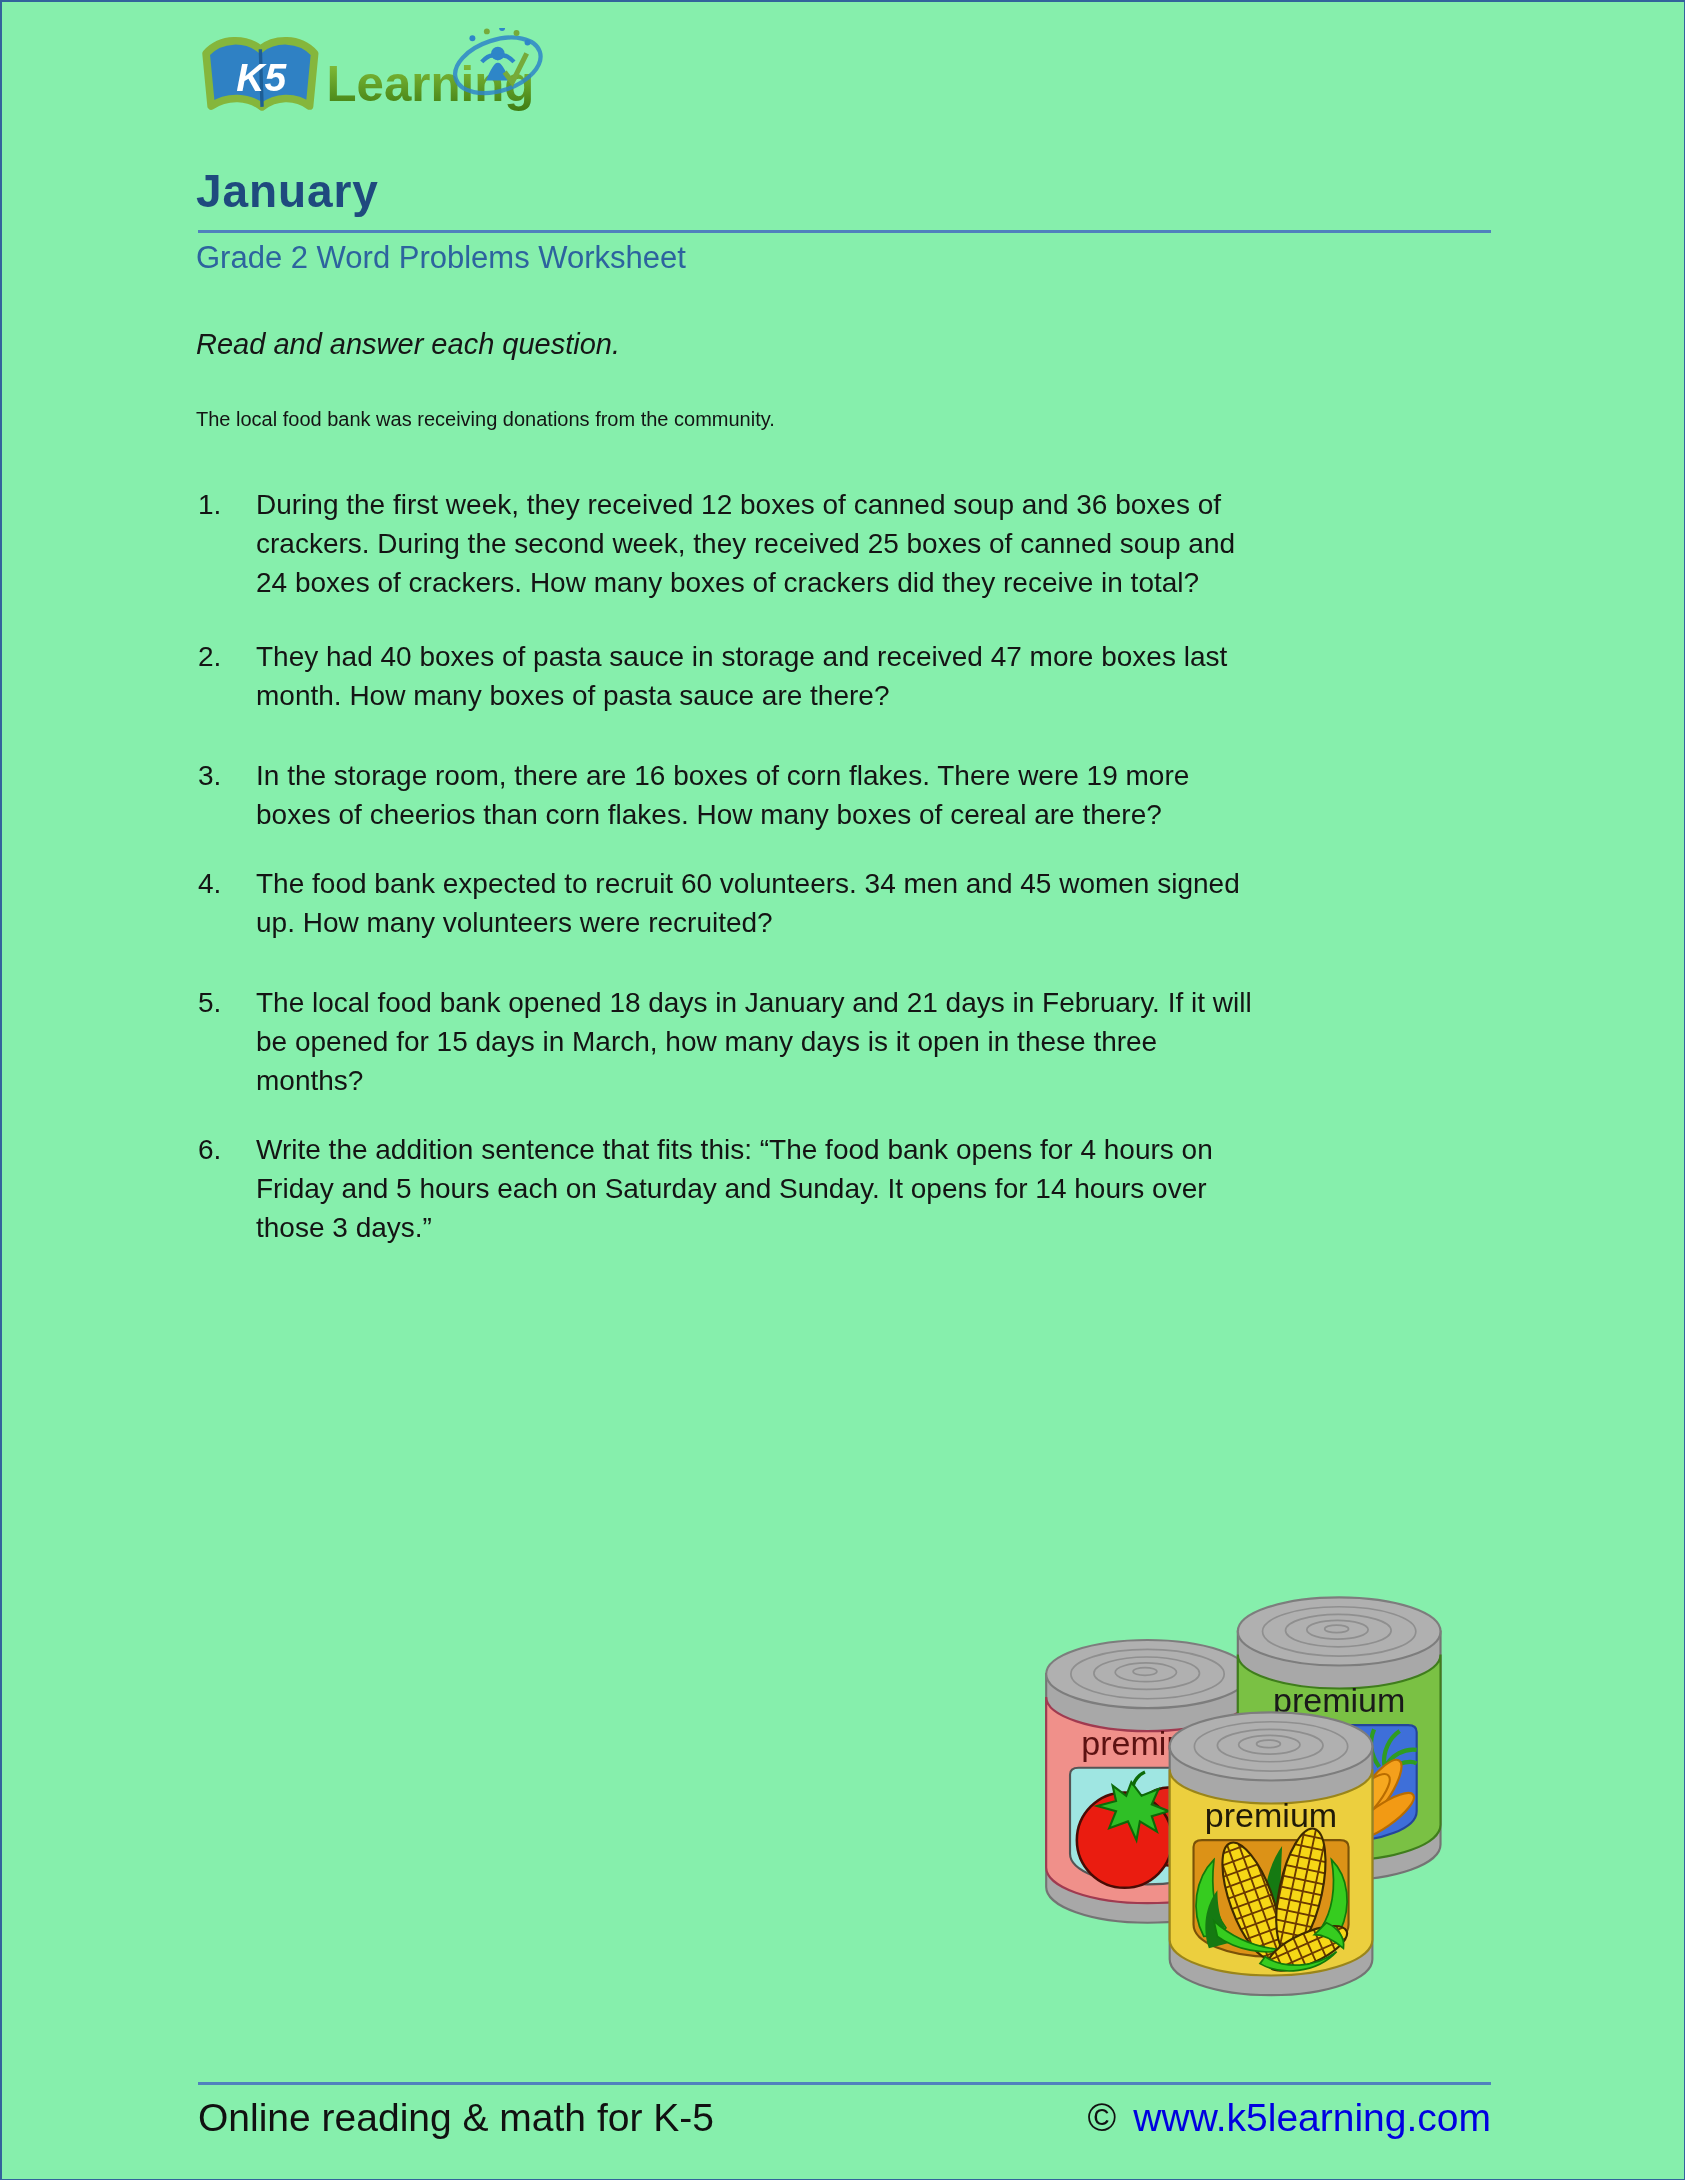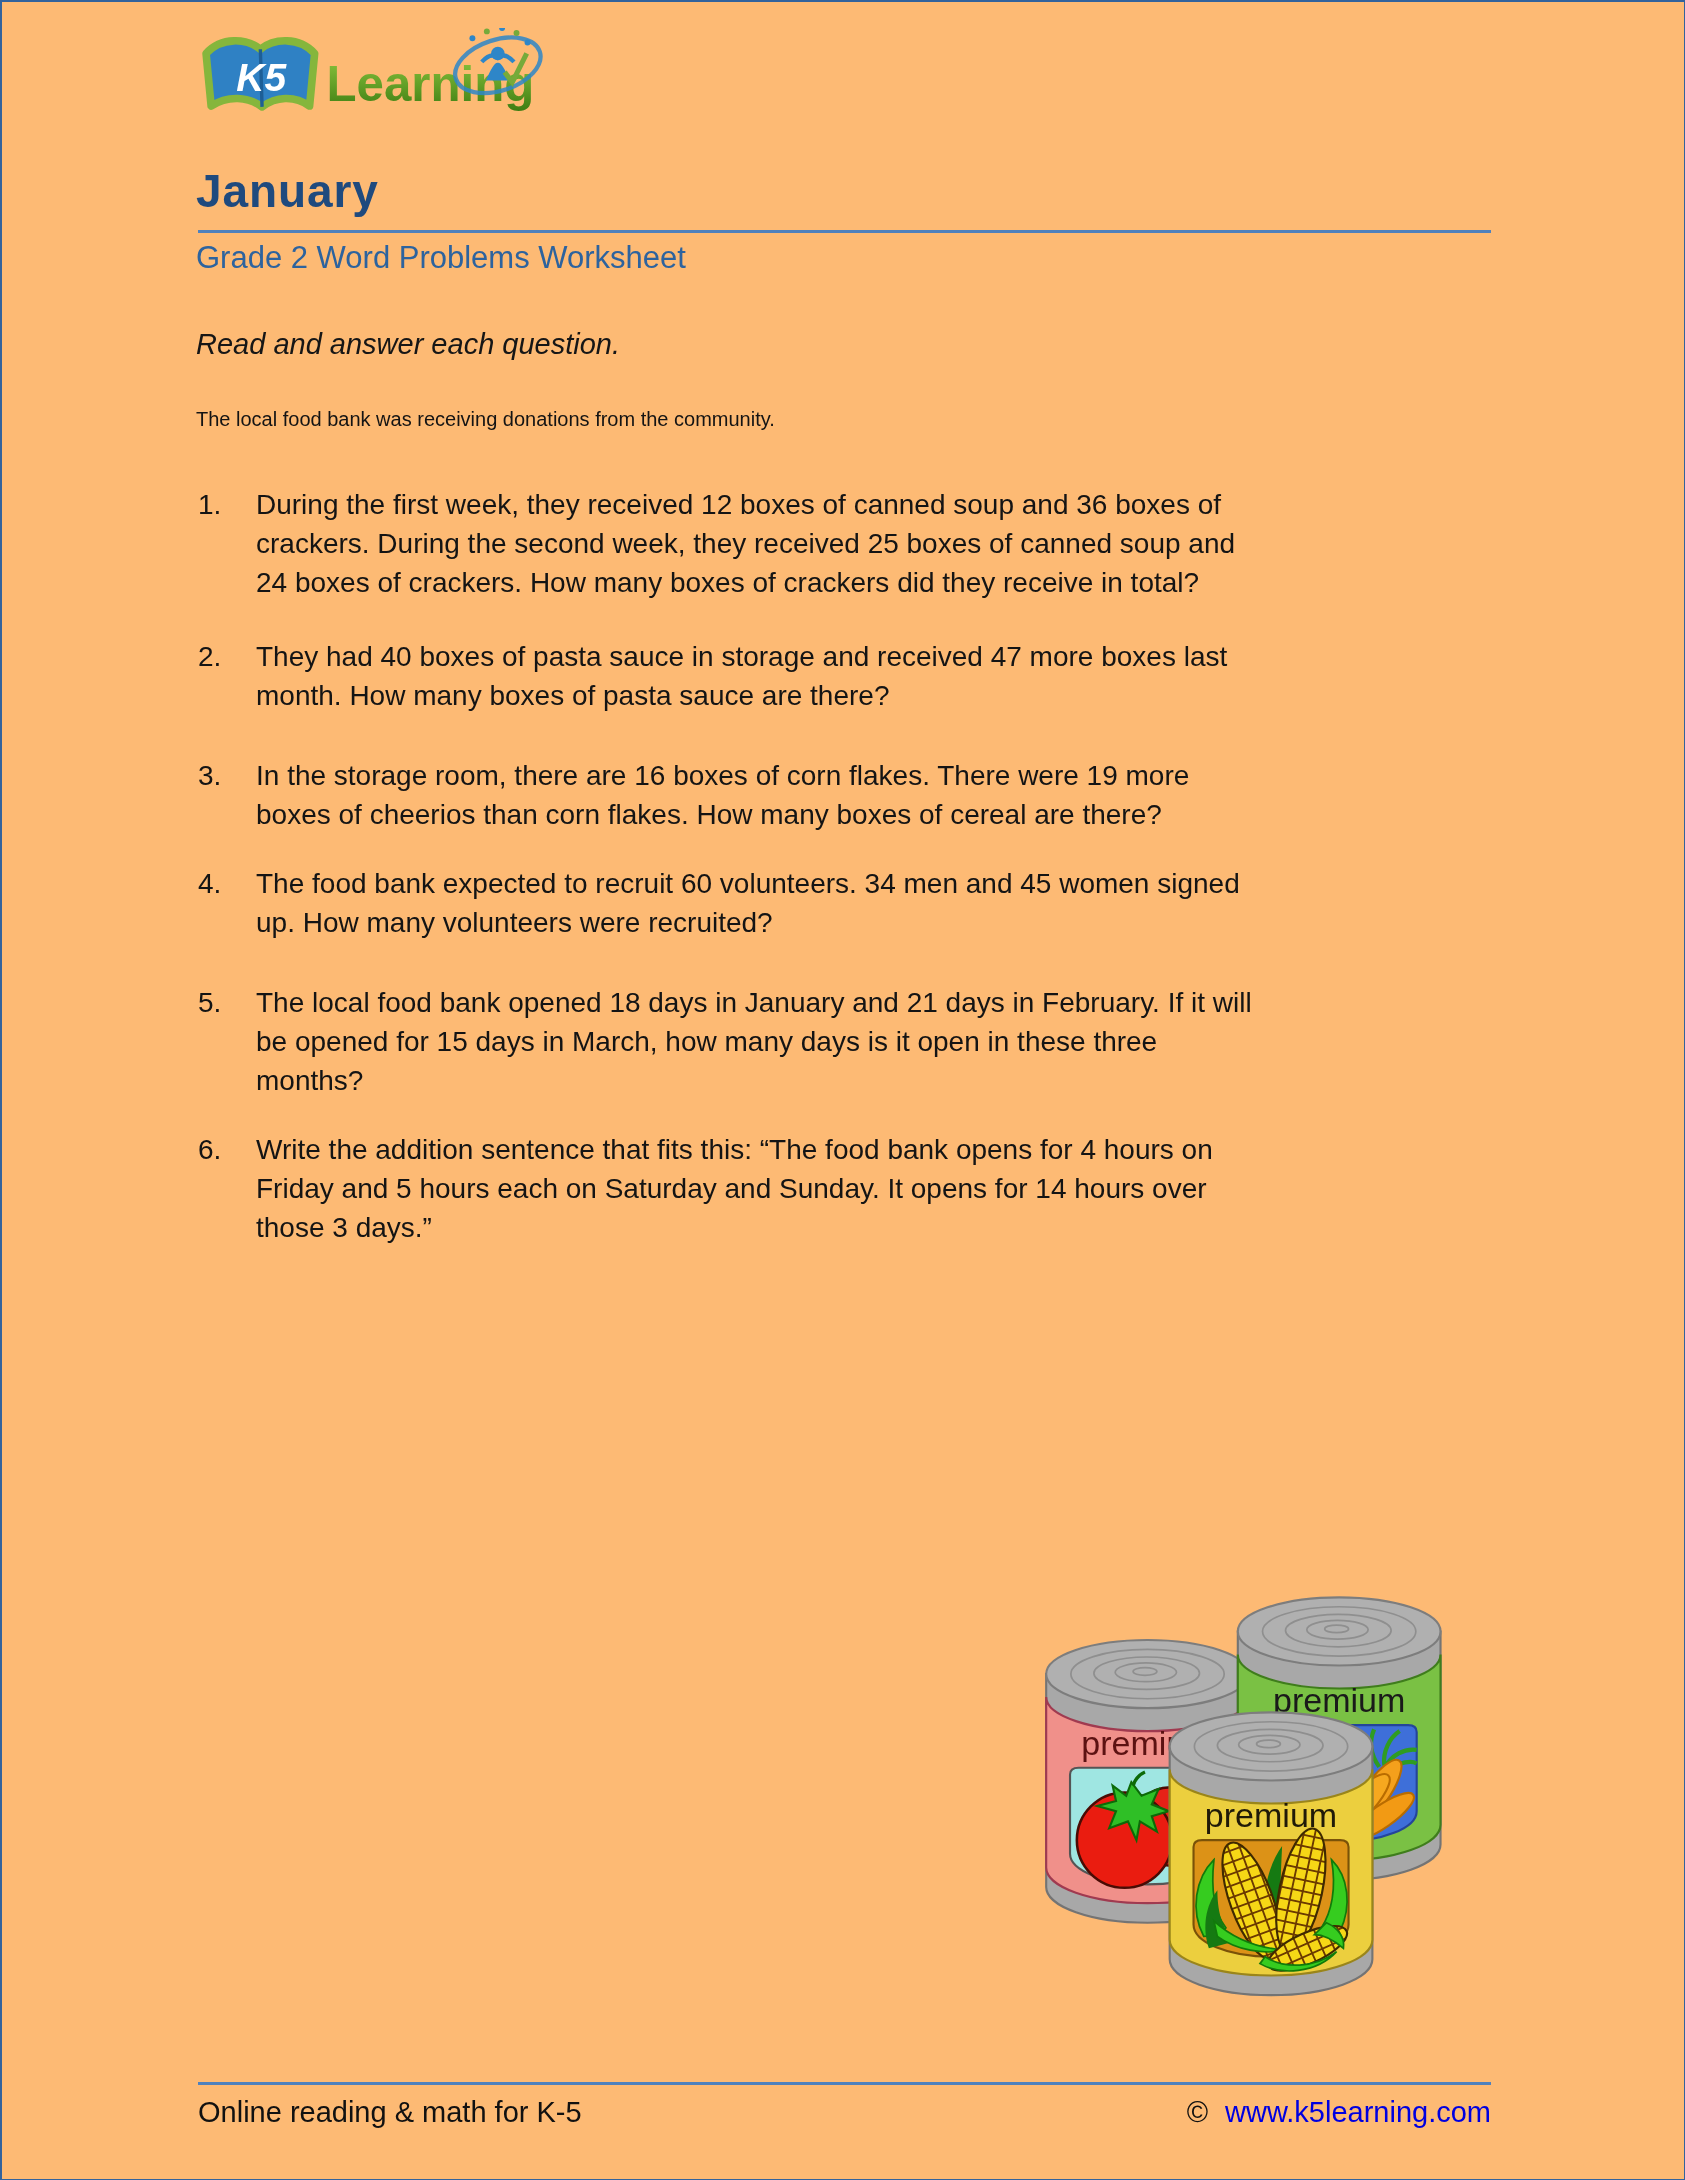--- a/index.html
+++ b/index.html
@@ -5,21 +5,21 @@
   html,body{margin:0;padding:0;}
   body{
     width:1686px;height:2181px;
     font-family:"Liberation Sans","DejaVu Sans",sans-serif;
     background:#e9e9e9;
   }
   .page{
     position:relative;
     width:1686px;height:2181px;
     box-sizing:border-box;
-    background:#fdba74;
+    background:#86efac;
     border:2.6px solid #33639c;
     overflow:hidden;
   }
   .abs{position:absolute;}
   
   .logo-wrap{left:193px;top:25.6px;width:375px;height:95px;}
   .doc-title{
     left:194px;top:162px;
     font-size:46px;font-weight:bold;color:#1f4a7e;letter-spacing:0.9px;
   }
@@ -31,21 +31,21 @@
   .q{position:absolute;left:196px;width:1397px;font-size:28px;line-height:39px;color:#141414;}
   .qnum{position:absolute;left:0;top:0;}
   .qtext{margin-left:58px;white-space:pre-line;}
   
   .cans-wrap{left:1005px;top:1557px;width:494px;height:443px;}
   
   .footer-rule{left:196px;top:2080px;width:1293px;height:2.6px;background:#4f81bd;}
   .footer-row{
     left:196px;top:2094px;width:1293px;
     display:flex;justify-content:space-between;align-items:baseline;
-    font-size:29px;color:#111;
+    font-size:39px;color:#111;
   }
   .footer-right{display:flex;align-items:baseline;gap:17px;}
   .site-link{color:#0000e0;cursor:pointer;}
   .copyright{color:#111;}
 </style>
 </head>
 <body>
 
 <div class="page">
 

